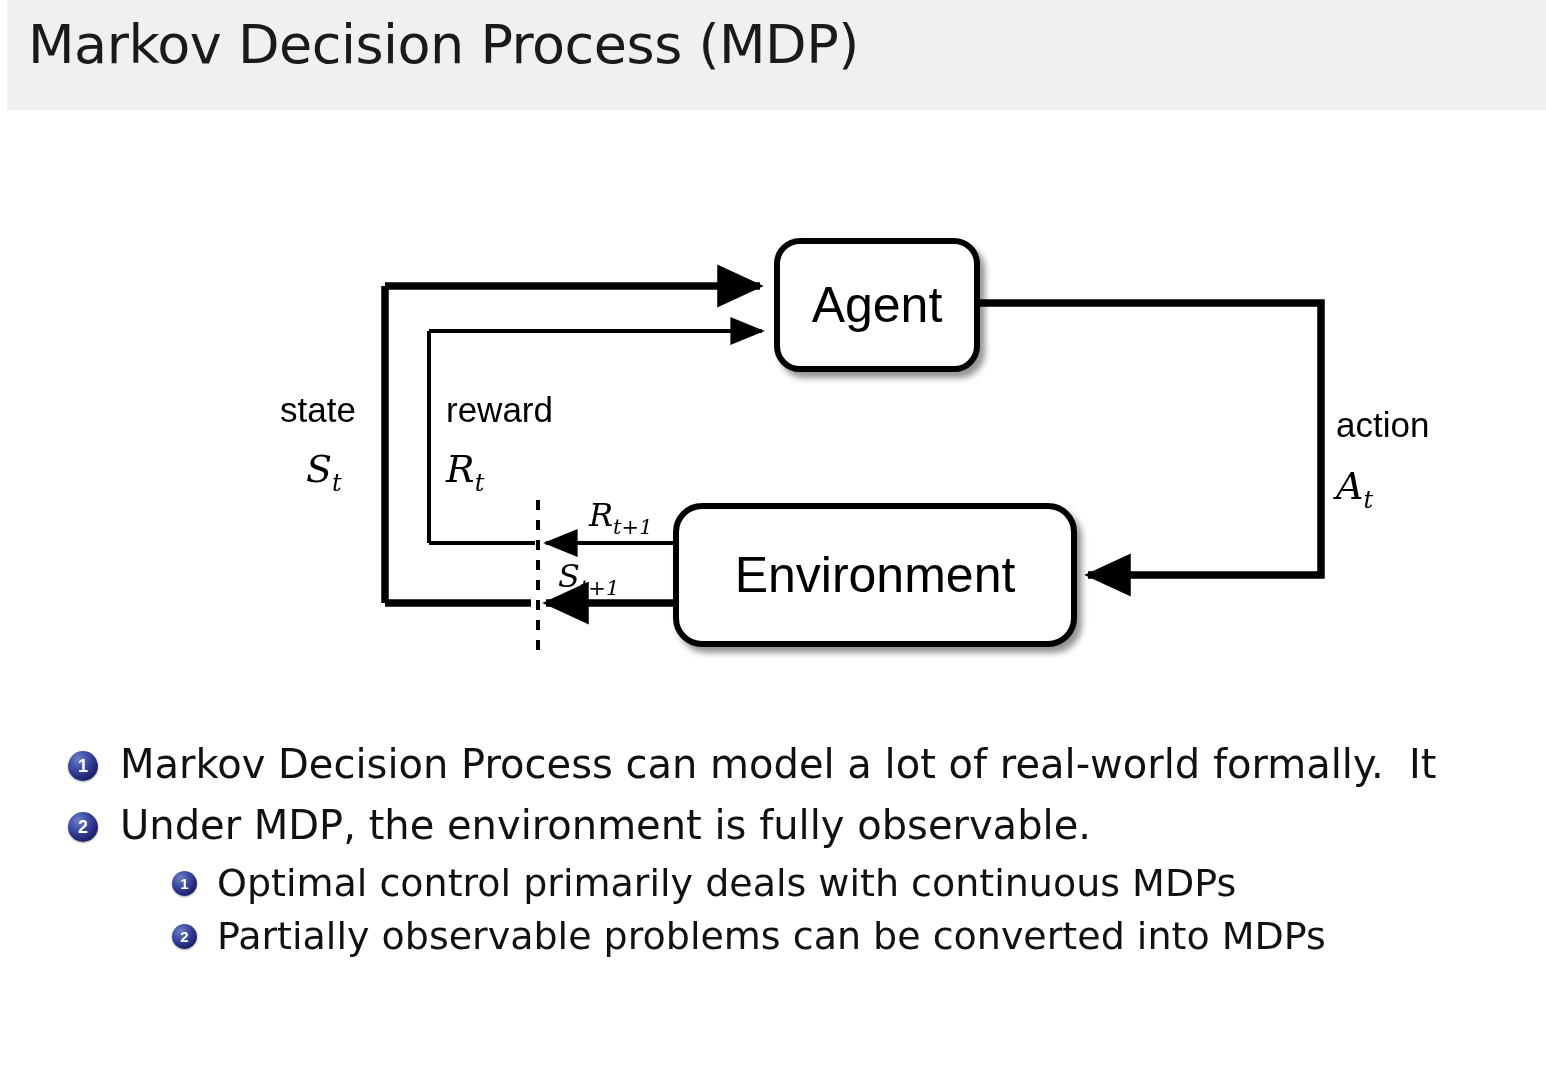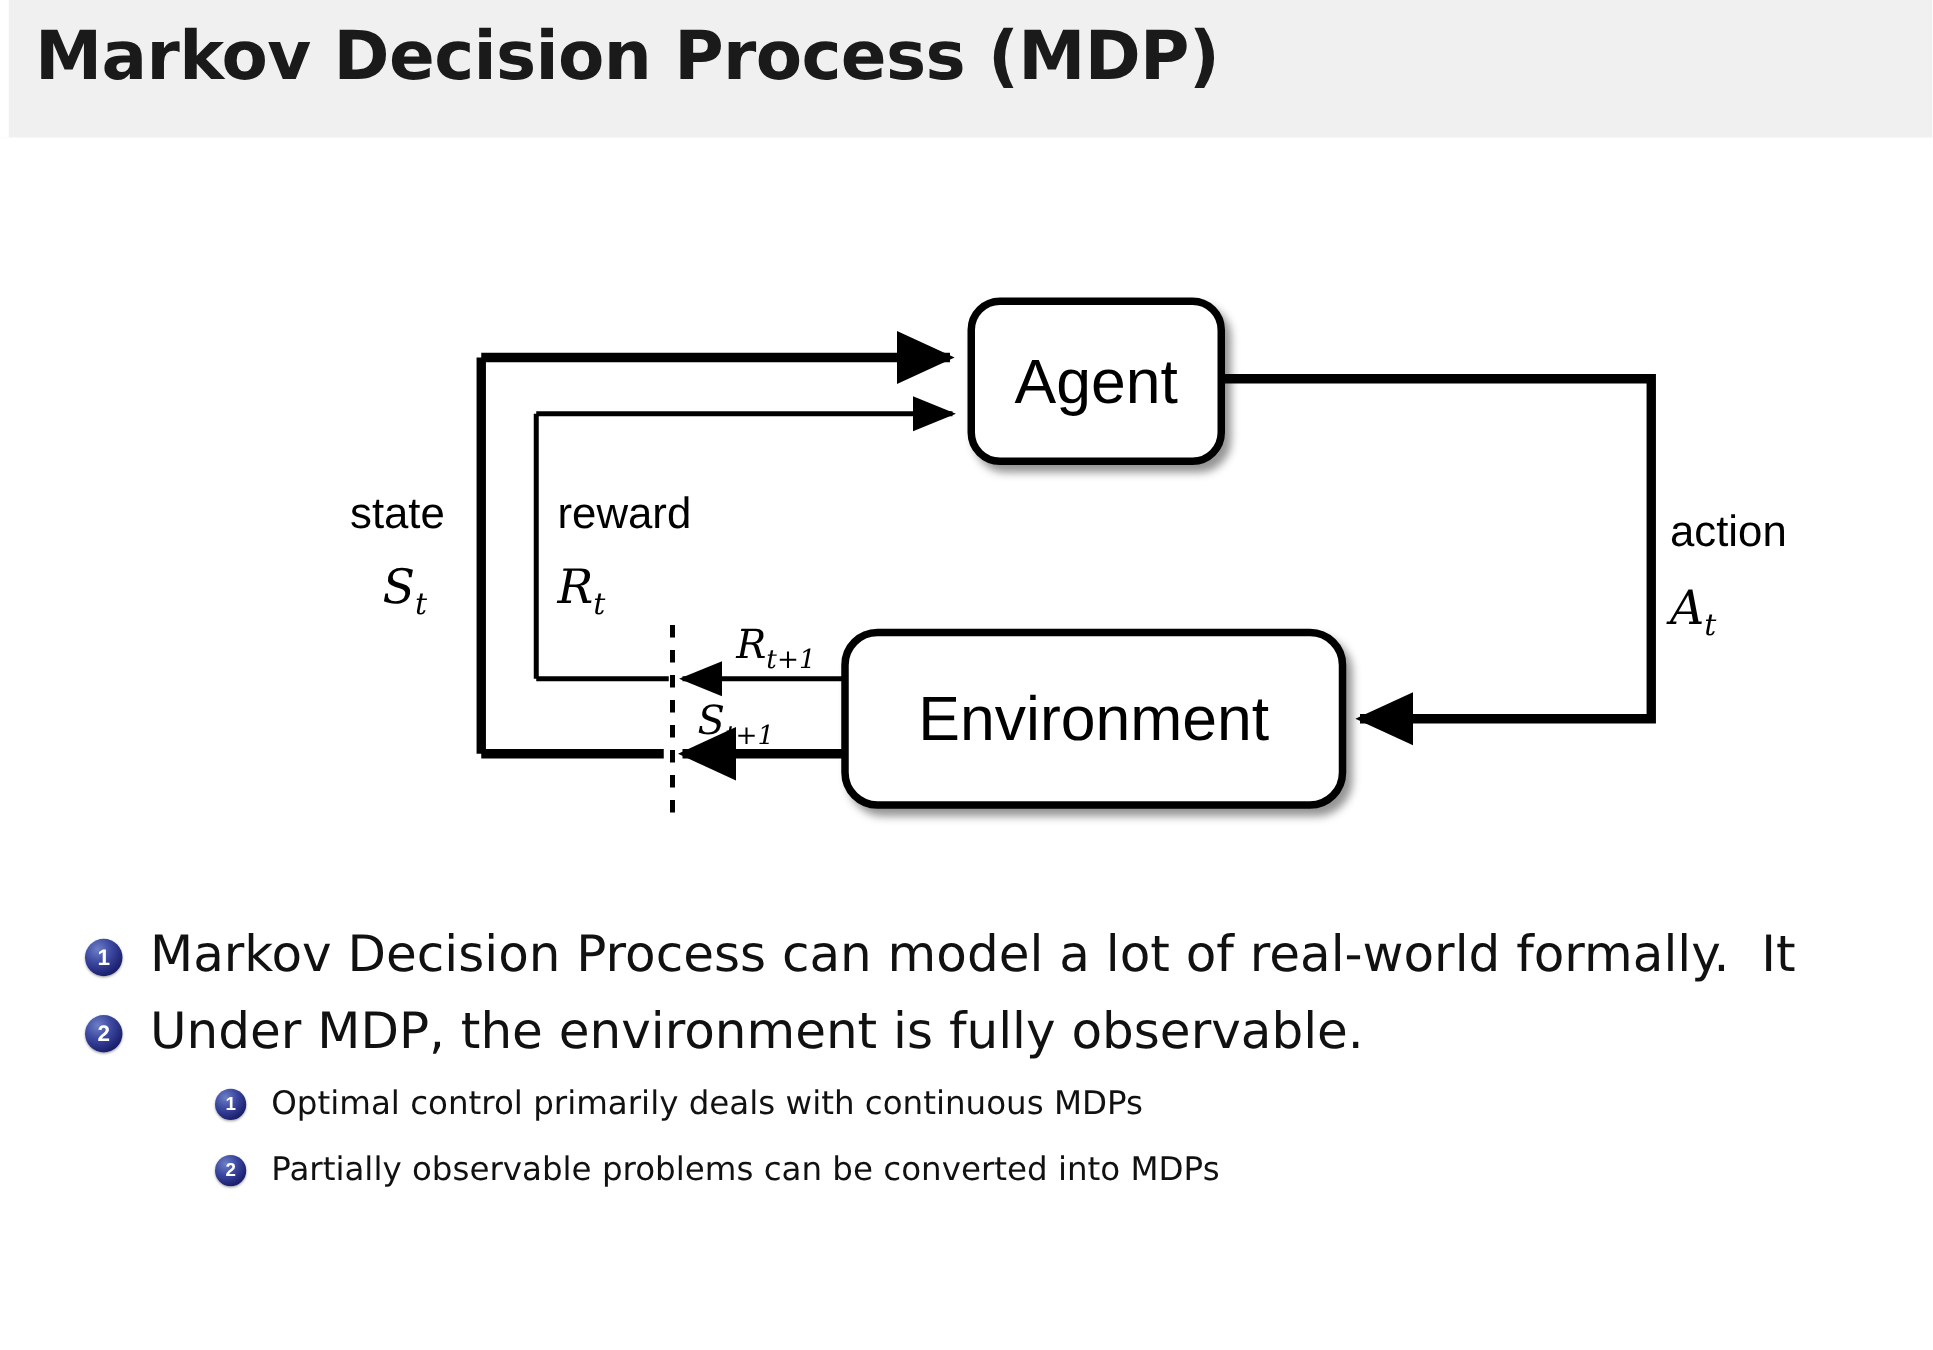--- a/index.html
+++ b/index.html
@@ -30,21 +30,21 @@
     left: 0; top: 0;
     width: 7px; height: 110px;
     background: #ffffff;
   }
   #slide-title {
     position: absolute;
     left: 28px;
     top: 13px;
     font-family: "DejaVu Sans", sans-serif;
     font-size: 54px;
-    font-weight: 700;
+    font-weight: 400;
     letter-spacing: -0.5px;
     color: #1a1a1a;
     white-space: nowrap;
   }
 
   
   #diagram {
     position: absolute;
     left: 0;
     top: 110px;
@@ -133,21 +133,21 @@
     font-family: "DejaVu Sans", sans-serif;
     color: #111111;
     white-space: pre;
   }
   .txt-1 {
     font-size: 40px;
     line-height: 59px;
     margin-left: 22px;
   }
   .txt-2 {
-    font-size: 26px;
+    font-size: 38px;
     line-height: 53px;
     margin-left: 20px;
   }
 </style>
 </head>
 <body>
 
 <div id="title-bar">
   <div class="left-accent"></div>
   <div id="slide-title">Markov Decision Process (MDP)</div>

